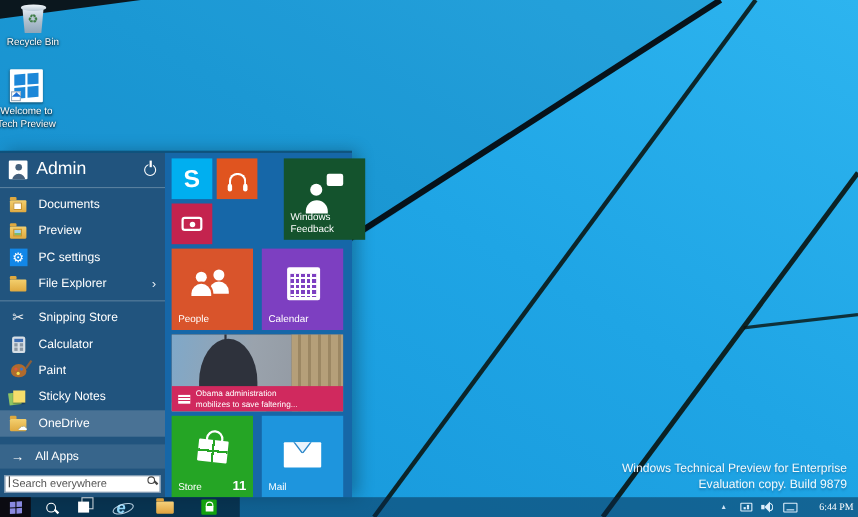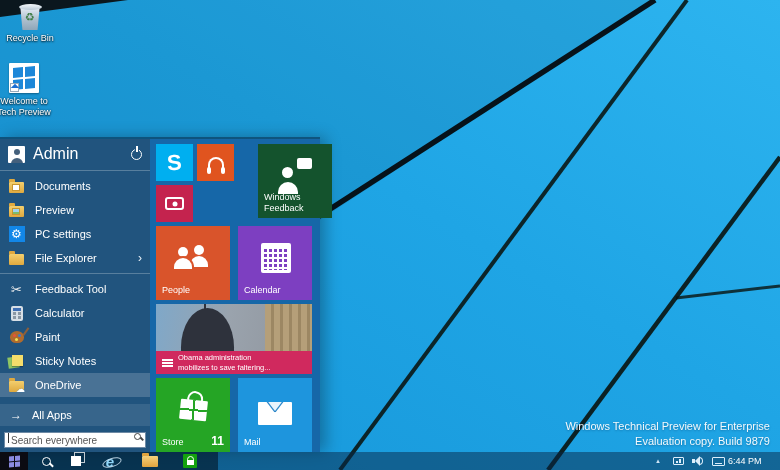--- a/index.html
+++ b/index.html
@@ -170,21 +170,21 @@
   .tray-chev{font-size:7px;color:#cfe4f5;}
   .tray-net{width:11px;height:8px;border:1px solid #ddeefb;border-radius:1px;position:relative;}
   .tray-net::after{content:"";position:absolute;left:2px;bottom:1px;width:2px;height:2px;background:#ddeefb;
     box-shadow:3px 0 0 #ddeefb,3px -2px 0 #ddeefb;}
   .tray-vol{position:relative;width:12px;height:10px;}
   .tray-vol::before{content:"";position:absolute;left:0;top:3px;width:3px;height:4px;background:#ddeefb;}
   .tray-vol::after{content:"";position:absolute;left:1px;top:0;border:5px solid transparent;border-right-color:#ddeefb;border-left-width:2px;}
   .tray-vol .arc{position:absolute;right:1px;top:1px;width:4px;height:8px;border:1px solid #ddeefb;border-left:none;border-radius:0 5px 5px 0;}
   .tray-kbd{width:13px;height:9px;border:1px solid #ddeefb;border-radius:1px;position:relative;}
   .tray-kbd::after{content:"";position:absolute;left:2px;bottom:1px;right:2px;height:1px;background:#ddeefb;}
-  .tray-clock{width:52px;font-size:9px;color:#fff;text-align:left;line-height:18px;padding-right:4px;}
+  .tray-clock{width:52px;font-size:9px;color:#fff;text-align:right;line-height:18px;padding-right:4px;font-family:Liberation Serif, serif;}
 </style>
 </head>
 <body>
 
 <div id="screen">
 
   <svg class="wallpaper" width="780" height="470" viewBox="0 0 780 470">
     <defs>
       <linearGradient id="bg" x1="0" y1="1" x2="1" y2="0">
         <stop offset="0" stop-color="#1695d8"></stop>
@@ -269,21 +269,21 @@
         <span>File Explorer</span>
         <span class="chev">›</span>
       </div>
 
       <div class="menu-div"></div>
 
       <div class="mi">
         <div class="mi-icon">
             <span class="snip">✂</span>
           </div>
-        <span>Feedback Tool</span>
+        <span>Snipping Store</span>
       </div>
       <div class="mi">
         <div class="mi-icon">
             <div class="calc"></div>
           </div>
         <span>Calculator</span>
       </div>
       <div class="mi">
         <div class="mi-icon">
             <div class="paint"></div>

